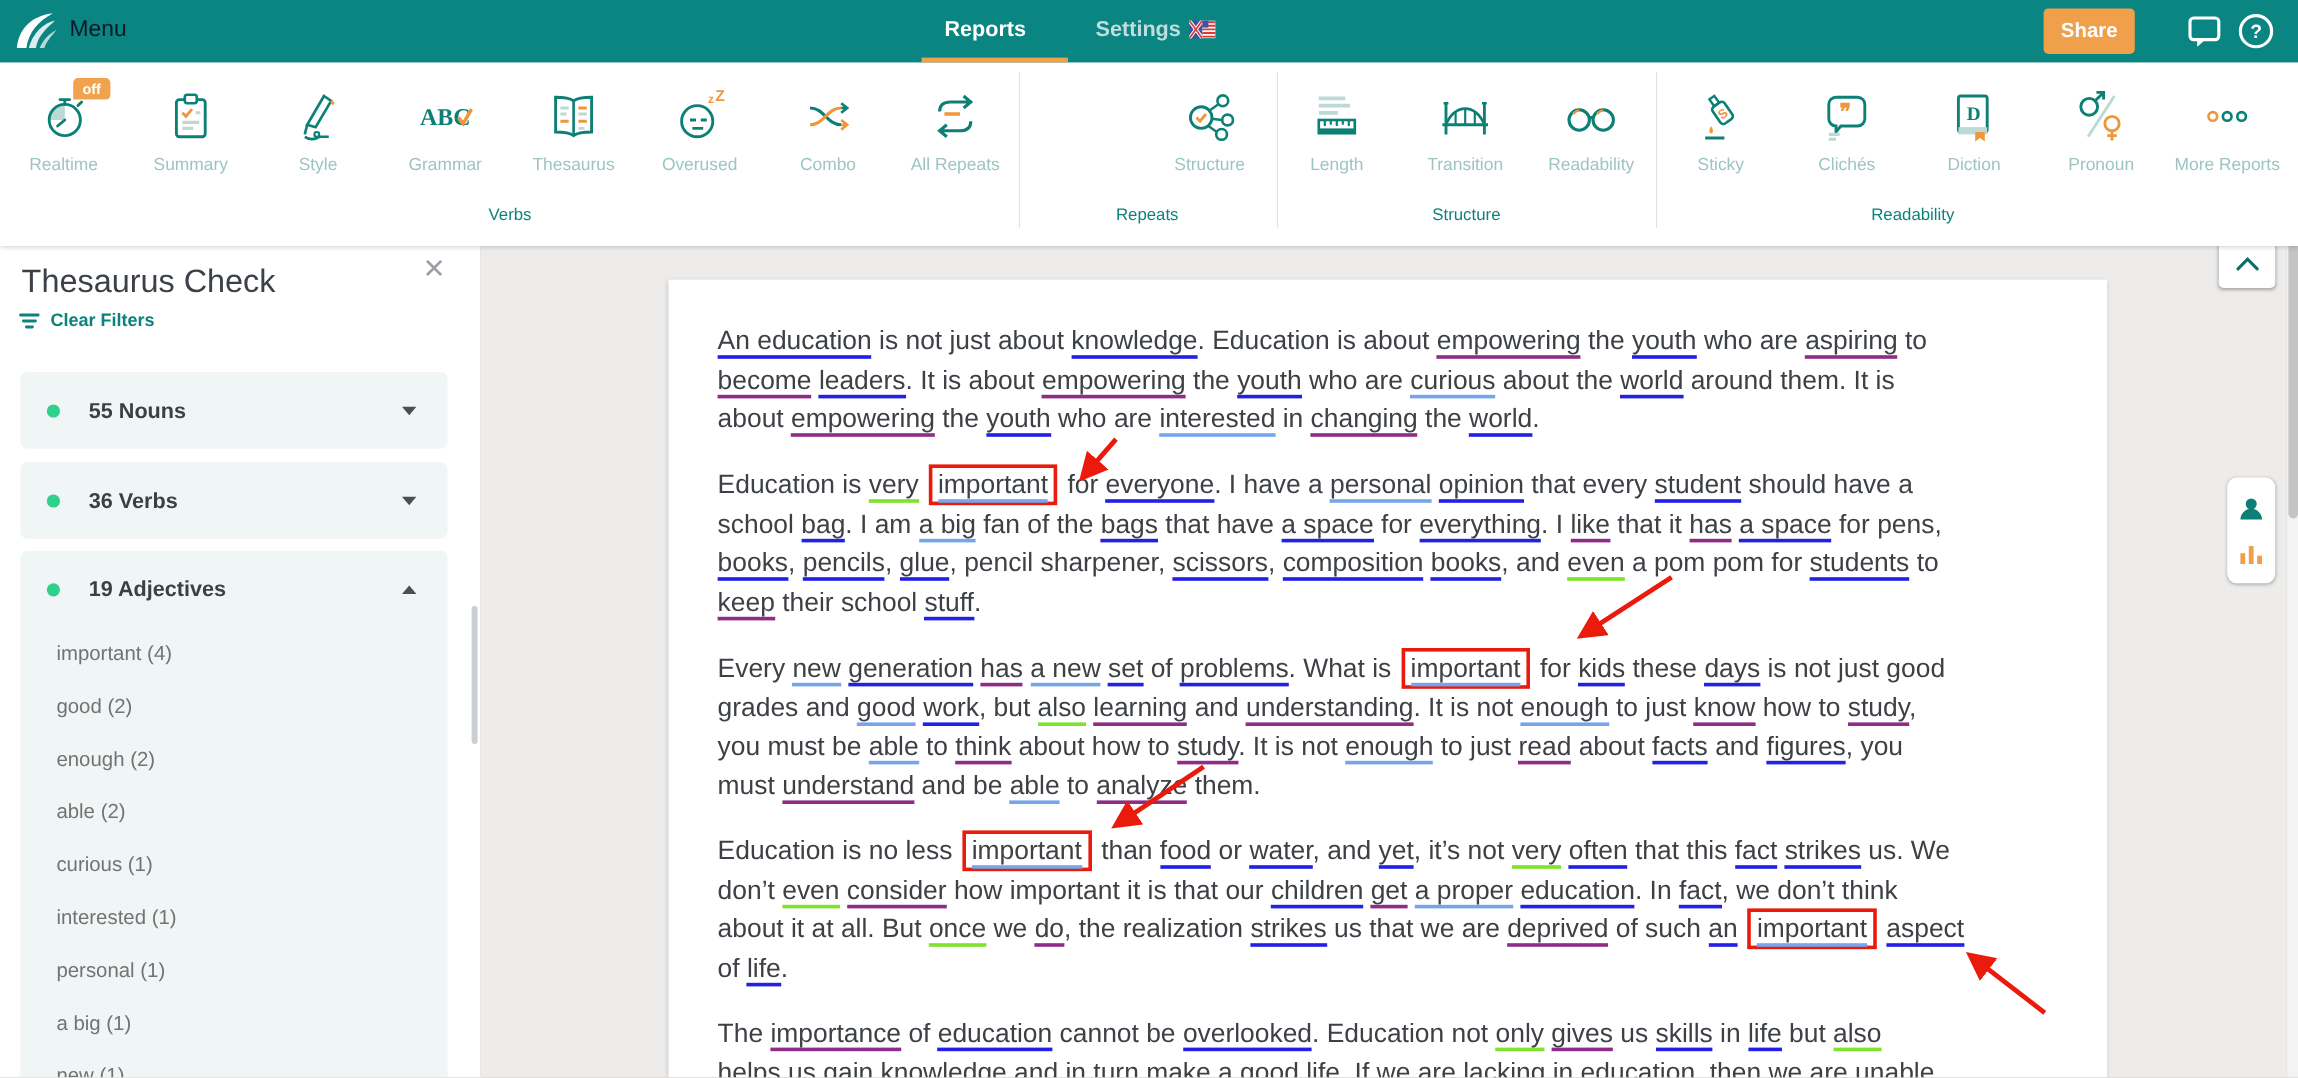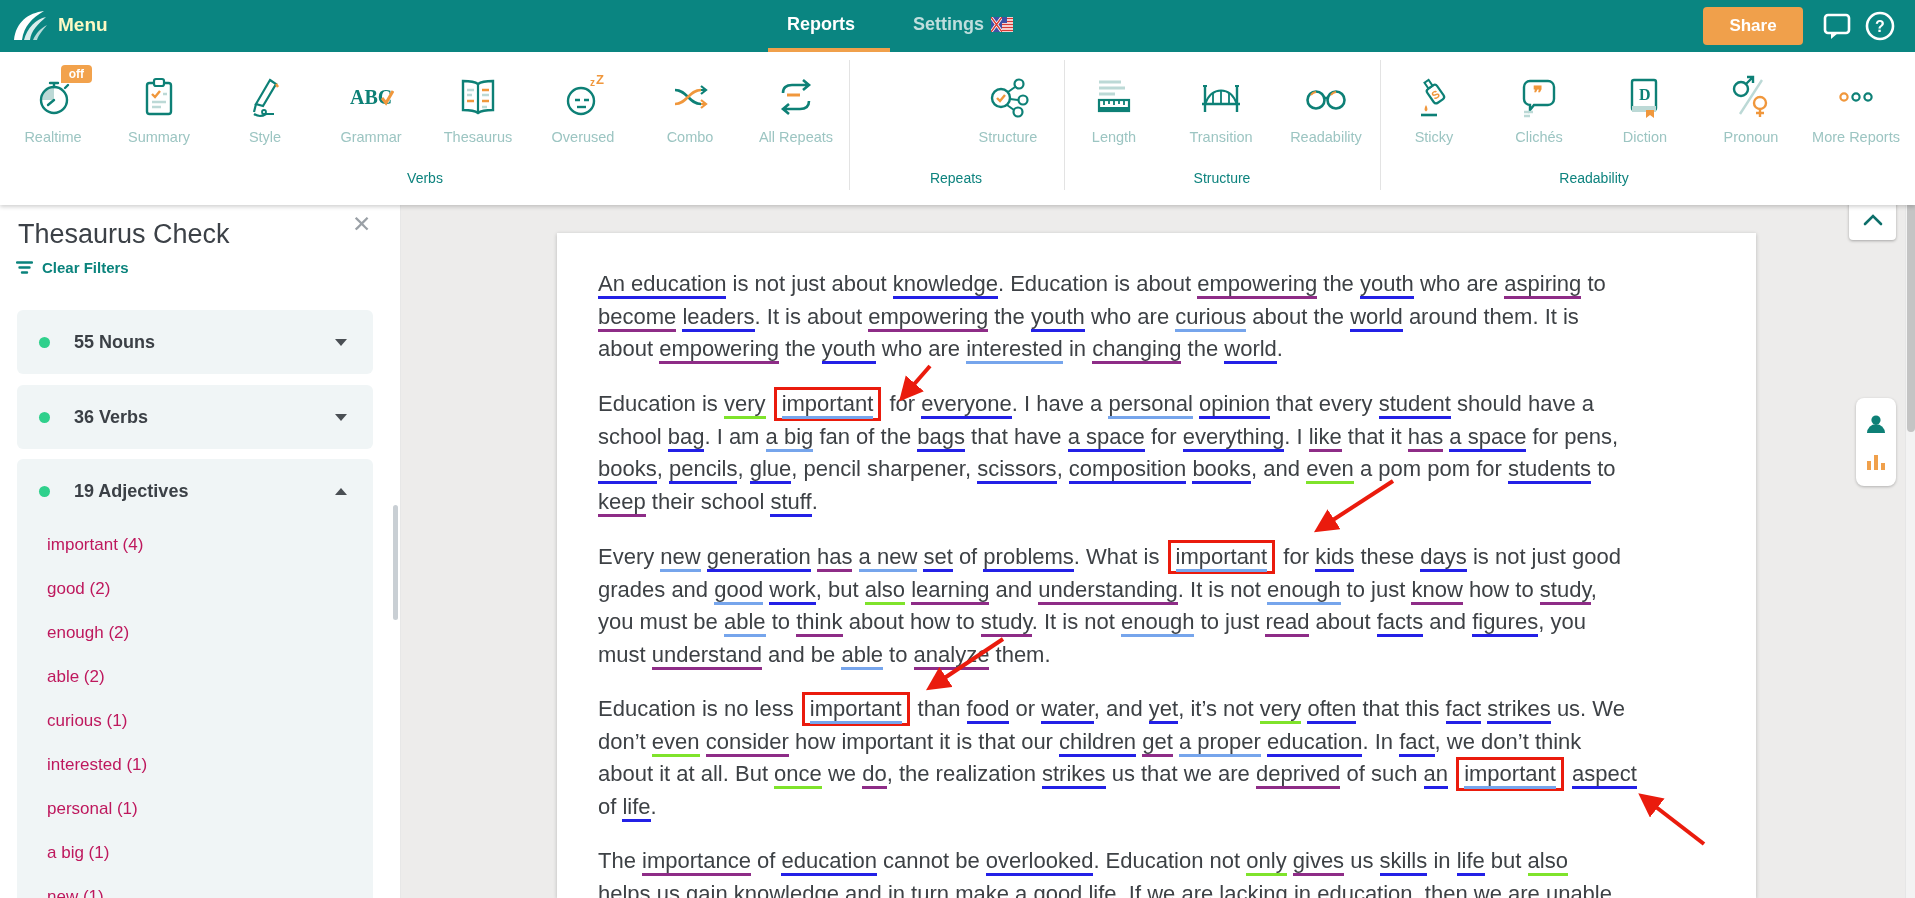--- a/index.html
+++ b/index.html
@@ -1,26 +1,26 @@
 <!DOCTYPE html>
 <html><head>
 <meta charset="utf-8">
 <style>
   html,body{margin:0;padding:0;background:#d8d8d8;font-family:"Liberation Sans",sans-serif;}
   #app{position:relative;width:1915px;height:898px;background:#edeceb;overflow:hidden;}
 
   
   .topbar{position:absolute;left:0;top:0;width:1915px;height:52px;background:#0a8581;z-index:30;}
   .logo{position:absolute;left:12px;top:8px;width:36px;height:36px;}
-  .menu-label{position:absolute;left:58px;top:14px;color:#fef9c3;font-size:19px;font-weight:bold;}
+  .menu-label{position:absolute;left:58px;top:14px;color:#0f172a;font-size:19px;font-weight:normal;}
   .tab{position:absolute;top:14px;font-size:18px;font-weight:bold;cursor:pointer;}
   .tab-reports{left:787px;color:#ffffff;}
   .tab-settings{left:913px;color:#bfdedd;display:flex;align-items:center;gap:7px;}
   .tab-underline{position:absolute;left:768px;top:48px;width:122px;height:4px;background:#f0a04b;}
-  .share-btn{position:absolute;left:1703px;top:7px;width:100px;height:38px;background:#f0a04b;border:none;border-radius:4px;color:#fff;font-size:17px;font-weight:bold;font-family:inherit;cursor:pointer;}
+  .share-btn{position:absolute;left:1703px;top:7px;width:76px;height:38px;background:#f0a04b;border:none;border-radius:4px;color:#fff;font-size:17px;font-weight:bold;font-family:inherit;cursor:pointer;}
   .chat-btn{position:absolute;left:1822px;top:11px;width:30px;height:30px;}
   .help-btn{position:absolute;left:1864px;top:10px;width:32px;height:32px;}
 
   
   .toolbar{position:absolute;left:0;top:52px;width:1915px;height:153px;background:#ffffff;box-shadow:0 2px 4px rgba(0,0,0,.18);z-index:20;}
   .tb-item{position:absolute;top:22px;width:110px;margin-left:-55px;text-align:center;cursor:pointer;}
   .tb-icon{display:inline-block;position:relative;width:46px;height:46px;}
   .tb-lbl{display:block;margin-top:5px;font-size:14.5px;color:#9cc5c2;}
   .badge-off{position:absolute;top:-9px;right:-16px;background:#f2a24c;color:#fff;font-size:12px;font-weight:bold;padding:2px 8px;border-radius:4px 4px 4px 0;}
   .tb-group{position:absolute;top:118px;transform:translateX(-50%);font-size:14px;color:#0d837e;}
@@ -31,21 +31,21 @@
   .sb-title{position:absolute;left:18px;top:14px;font-size:27px;font-weight:normal;color:#3c4147;}
   .sb-close{position:absolute;left:352px;top:6px;font-size:23px;color:#9aa0a6;cursor:pointer;}
   .clear-filters{position:absolute;left:16px;top:54px;display:flex;align-items:center;gap:9px;color:#0a837c;font-size:15px;font-weight:bold;cursor:pointer;}
   .sb-card{position:absolute;left:17px;width:356px;background:#f0f5f6;border-radius:6px;overflow:hidden;}
   .sb-card-head{height:64px;display:flex;align-items:center;padding-left:22px;cursor:pointer;}
   .dot{width:11px;height:11px;border-radius:50%;background:#2fd08c;margin-right:24px;flex:none;}
   .sb-card-lbl{font-size:18px;font-weight:600;color:#3b4046;}
   .chev{width:0;height:0;border-left:6px solid transparent;border-right:6px solid transparent;margin-left:auto;margin-right:26px;}
   .chev.down{border-top:7px solid #4a4f54;}
   .chev.up{border-bottom:7px solid #4a4f54;}
-  .sb-item{height:44px;line-height:44px;padding-left:30px;font-size:17px;color:#be185d;cursor:pointer;}
+  .sb-item{height:44px;line-height:44px;padding-left:30px;font-size:17px;color:#737373;cursor:pointer;}
   .sb-scrollthumb{position:absolute;left:393px;top:300px;width:5px;height:115px;background:#c9cfd4;border-radius:3px;}
 
   
   .page{position:absolute;left:557px;top:233px;width:1199px;height:665px;background:#fff;box-shadow:0 1px 4px rgba(0,0,0,.22);z-index:5;}
   .para{position:absolute;left:41px;width:1130px;font-size:22px;color:#3d4145;}
   .tline{height:32.5px;line-height:32.5px;white-space:nowrap;}
   .u{border-bottom:3px solid;}
   .redbox{border:3px solid #ea1b0d;padding:1px 5px 2px 5px;margin:0 2px;}
 
   

